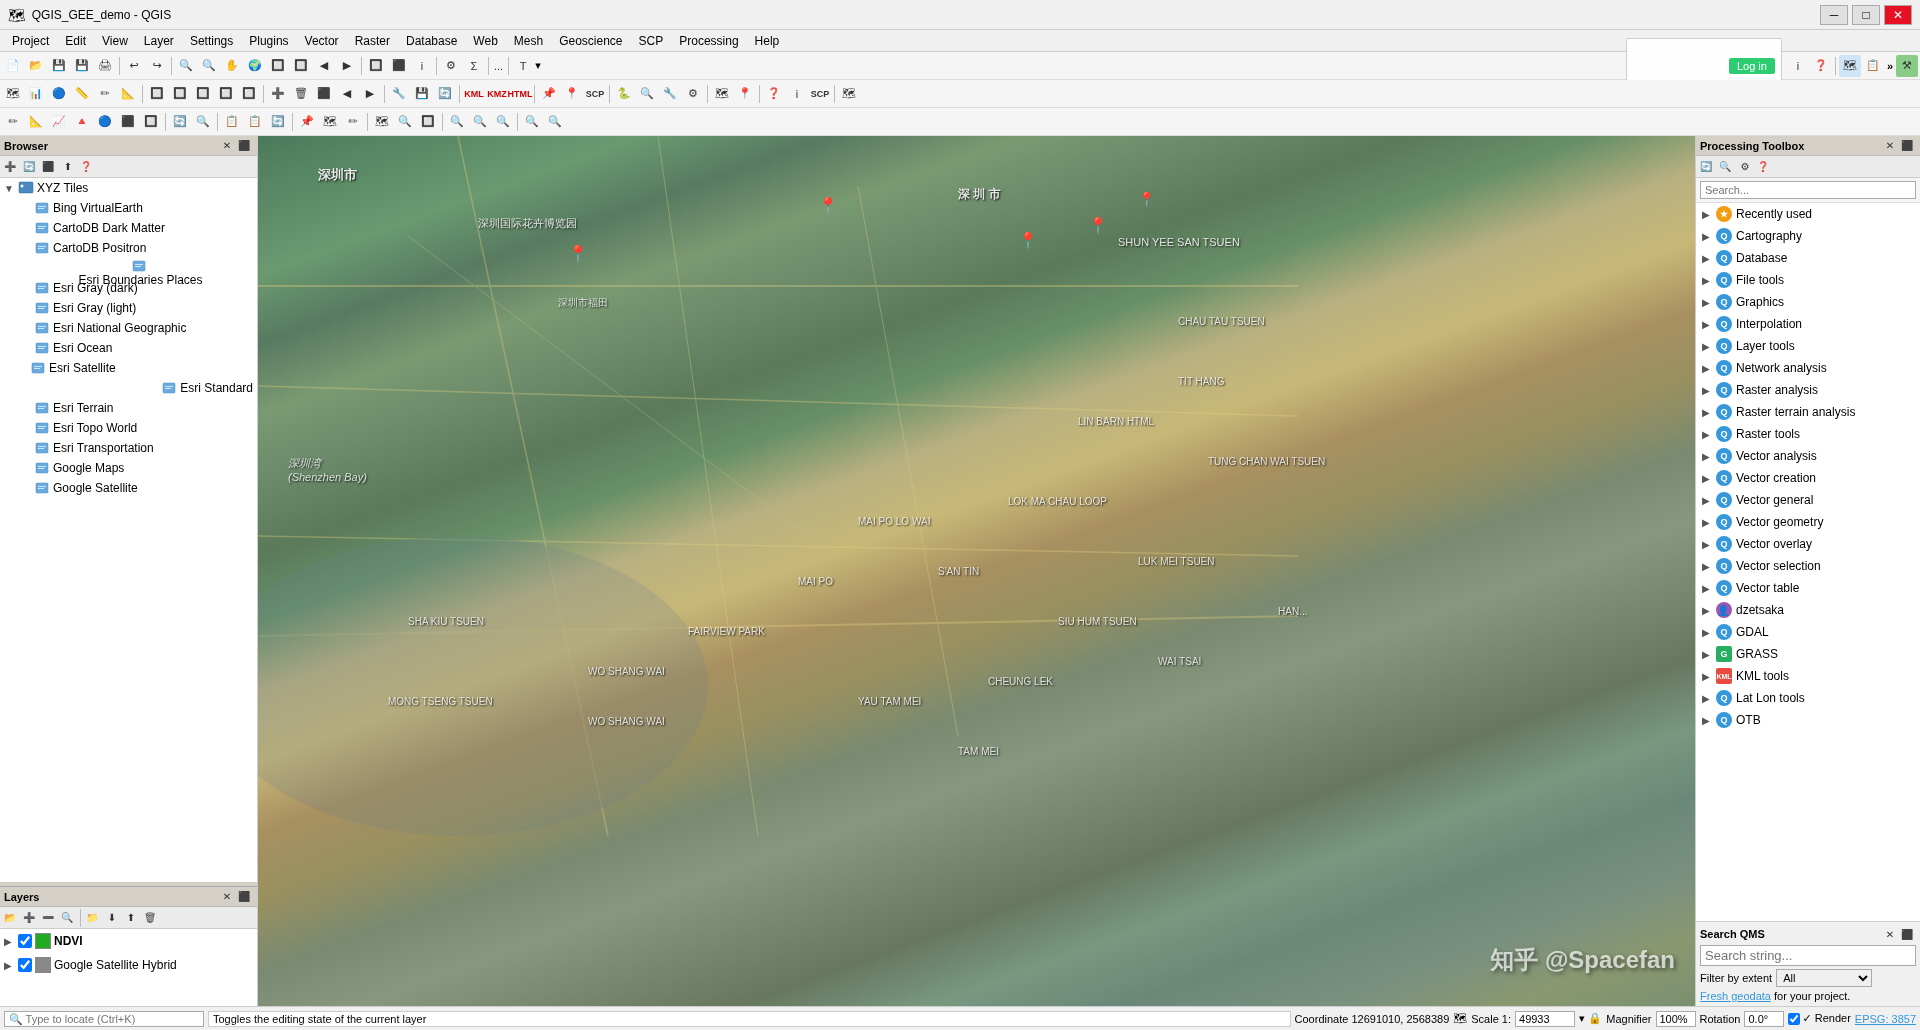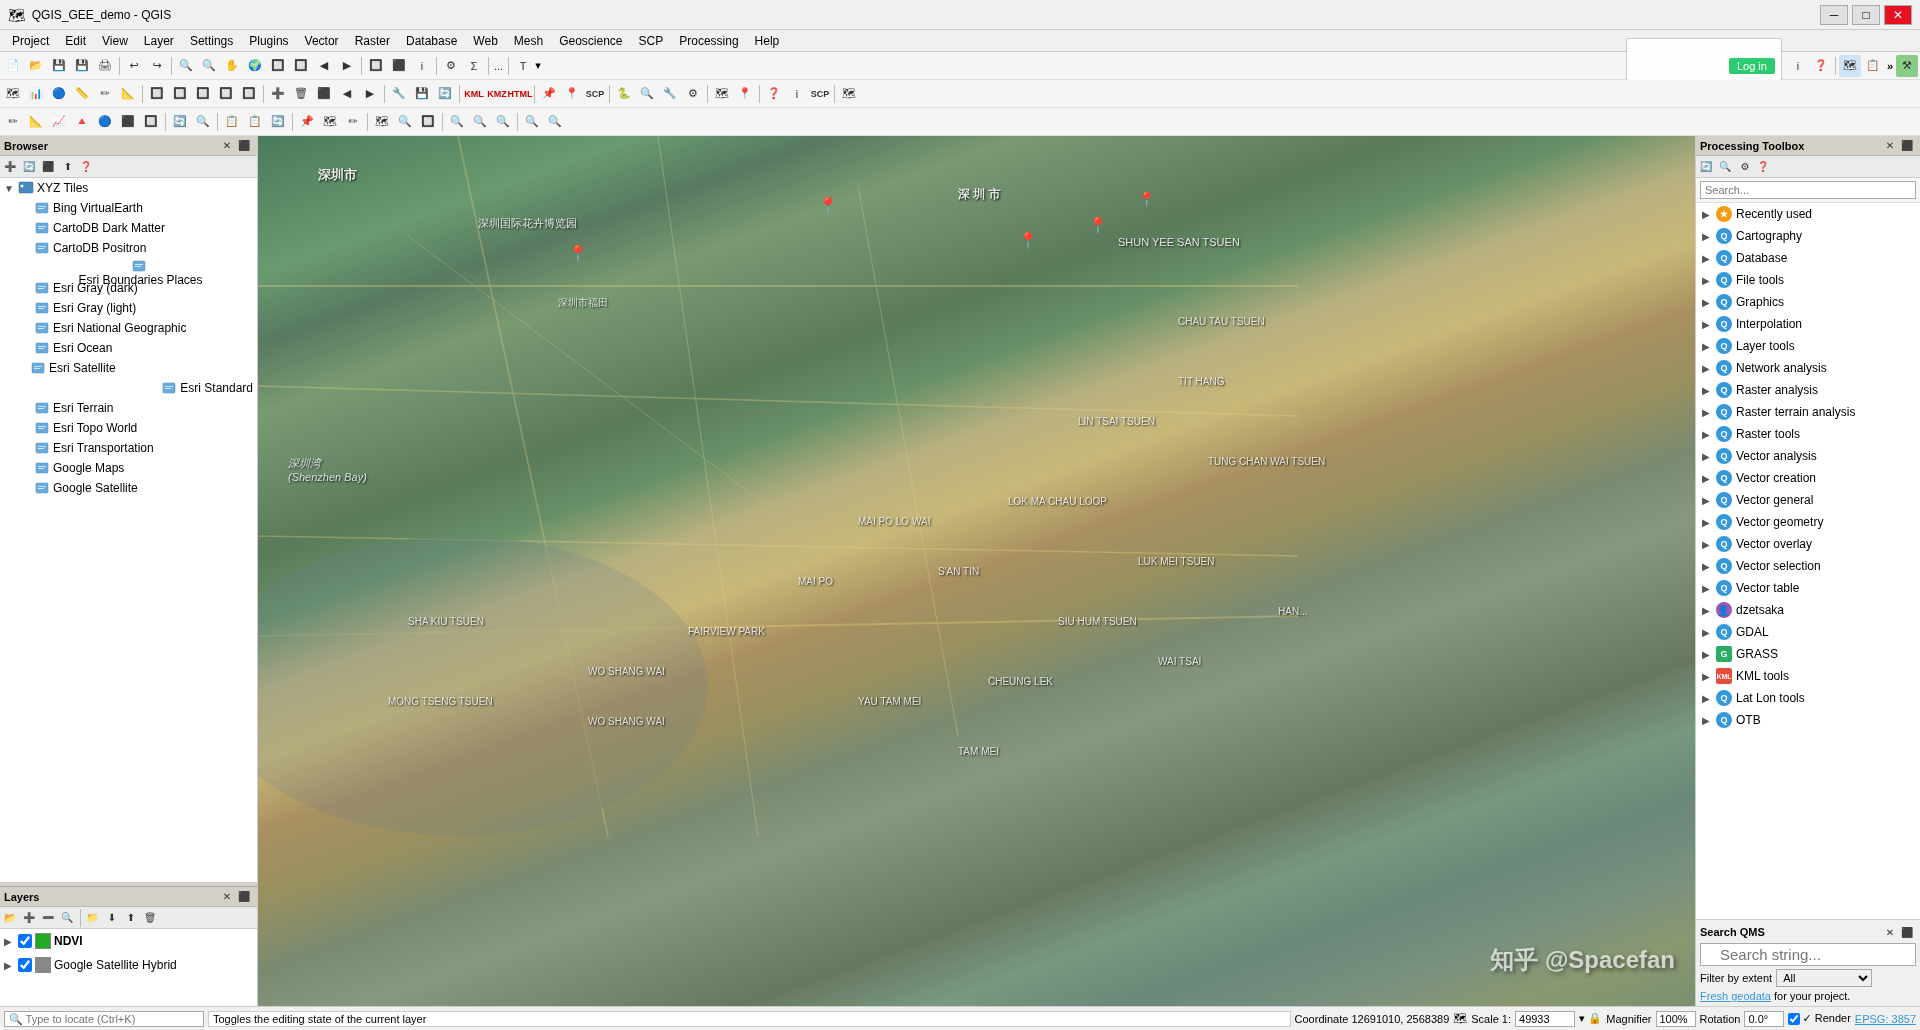--- a/index.html
+++ b/index.html
@@ -508,21 +508,21 @@
     <div style="position:absolute;top:320px;left:30px;color:rgba(255,255,255,0.8);font-size:11px;font-style:italic;text-shadow:1px 1px 2px rgba(0,0,0,0.8);">深圳湾<br>(Shenzhen Bay)</div>
     <div style="position:absolute;top:480px;left:150px;color:rgba(255,255,255,0.8);font-size:10px;text-shadow:1px 1px 2px rgba(0,0,0,0.8);">SHA KIU TSUEN</div>
     <div style="position:absolute;top:560px;left:130px;color:rgba(255,255,255,0.8);font-size:10px;text-shadow:1px 1px 2px rgba(0,0,0,0.8);">MONG TSENG TSUEN</div>
     <div style="position:absolute;top:530px;left:330px;color:rgba(255,255,255,0.8);font-size:10px;text-shadow:1px 1px 2px rgba(0,0,0,0.8);">WO SHANG WAI</div>
     <div style="position:absolute;top:580px;left:330px;color:rgba(255,255,255,0.8);font-size:10px;text-shadow:1px 1px 2px rgba(0,0,0,0.8);">WO SHANG WAI</div>
     <div style="position:absolute;top:490px;left:430px;color:rgba(255,255,255,0.8);font-size:10px;text-shadow:1px 1px 2px rgba(0,0,0,0.8);">FAIRVIEW PARK</div>
     <div style="position:absolute;top:440px;left:540px;color:rgba(255,255,255,0.8);font-size:10px;text-shadow:1px 1px 2px rgba(0,0,0,0.8);">MAI PO</div>
     <div style="position:absolute;top:380px;left:600px;color:rgba(255,255,255,0.8);font-size:10px;text-shadow:1px 1px 2px rgba(0,0,0,0.8);">MAI PO LO WAI</div>
     <div style="position:absolute;top:430px;left:680px;color:rgba(255,255,255,0.8);font-size:10px;text-shadow:1px 1px 2px rgba(0,0,0,0.8);">S'AN TIN</div>
     <div style="position:absolute;top:360px;left:750px;color:rgba(255,255,255,0.8);font-size:10px;text-shadow:1px 1px 2px rgba(0,0,0,0.8);">LOK MA CHAU LOOP</div>
-    <div style="position:absolute;top:280px;left:820px;color:rgba(255,255,255,0.8);font-size:10px;text-shadow:1px 1px 2px rgba(0,0,0,0.8);">LIN TSAI TSUEN</div>
+    <div style="position:absolute;top:280px;left:820px;color:rgba(255,255,255,0.8);font-size:10px;text-shadow:1px 1px 2px rgba(0,0,0,0.8);">LIN BARN HTML</div>
     <div style="position:absolute;top:240px;left:920px;color:rgba(255,255,255,0.8);font-size:10px;text-shadow:1px 1px 2px rgba(0,0,0,0.8);">TIT HANG</div>
     <div style="position:absolute;top:180px;left:920px;color:rgba(255,255,255,0.8);font-size:10px;text-shadow:1px 1px 2px rgba(0,0,0,0.8);">CHAU TAU TSUEN</div>
     <div style="position:absolute;top:320px;left:950px;color:rgba(255,255,255,0.8);font-size:10px;text-shadow:1px 1px 2px rgba(0,0,0,0.8);">TUNG CHAN WAI TSUEN</div>
     <div style="position:absolute;top:420px;left:880px;color:rgba(255,255,255,0.8);font-size:10px;text-shadow:1px 1px 2px rgba(0,0,0,0.8);">LUK MEI TSUEN</div>
     <div style="position:absolute;top:520px;left:900px;color:rgba(255,255,255,0.8);font-size:10px;text-shadow:1px 1px 2px rgba(0,0,0,0.8);">WAI TSAI</div>
     <div style="position:absolute;top:50px;left:700px;color:rgba(255,255,255,0.85);font-size:12px;font-weight:bold;text-shadow:1px 1px 2px rgba(0,0,0,0.9);">深 圳 市</div>
     <div style="position:absolute;top:100px;left:860px;color:rgba(255,255,255,0.85);font-size:11px;text-shadow:1px 1px 2px rgba(0,0,0,0.8);">SHUN YEE SAN TSUEN</div>
     <div style="position:absolute;top:160px;left:300px;color:rgba(255,255,255,0.8);font-size:10px;text-shadow:1px 1px 2px rgba(0,0,0,0.8);">深圳市福田</div>
     <div style="position:absolute;top:560px;left:600px;color:rgba(255,255,255,0.8);font-size:10px;text-shadow:1px 1px 2px rgba(0,0,0,0.8);">YAU TAM MEI</div>
     <div style="position:absolute;top:610px;left:700px;color:rgba(255,255,255,0.8);font-size:10px;text-shadow:1px 1px 2px rgba(0,0,0,0.8);">TAM MEI</div>
@@ -685,21 +685,21 @@
       </div>
 
     <div id="search-qms" style="padding:4px;border-top:1px solid #ccc;background:#f0f0f0;">
       <div id="search-qms-title" style="display:flex;align-items:center;justify-content:space-between;font-size:11px;font-weight:bold;margin-bottom:3px;">
         <span>Search QMS</span>
         <div style="display:flex;gap:2px;">
           <button class="tb-btn" style="width:16px;height:16px;font-size:10px;">✕</button>
           <button class="tb-btn" style="width:16px;height:16px;font-size:10px;">⬛</button>
         </div>
       </div>
-      <input type="text" style="width: 100%; padding: 2px 19px; border: 1px solid rgb(170, 170, 170); font-size: 15px; margin-bottom: 3px;" placeholder="Search string...">
+      <input type="text" style="width: 100%; padding: 2px 4px; border: 1px solid rgb(170, 170, 170); font-size: 13px; margin-bottom: 3px;" placeholder="Search string...">
       <div id="filter-extent" style="display:flex;align-items:center;gap:4px;font-size:11px;margin-bottom:3px;">
         <span>Filter by extent</span>
         <select style="padding:1px 2px;font-size:11px;border:1px solid #aaa;">
           <option>All</option>
           <option>Current extent</option>
         </select>
       </div>
       <div style="font-size:11px;">
         <a href="#" style="color:#3498db;text-decoration:underline;cursor:pointer;">Fresh geodata</a>
         <span> for your project.</span>

